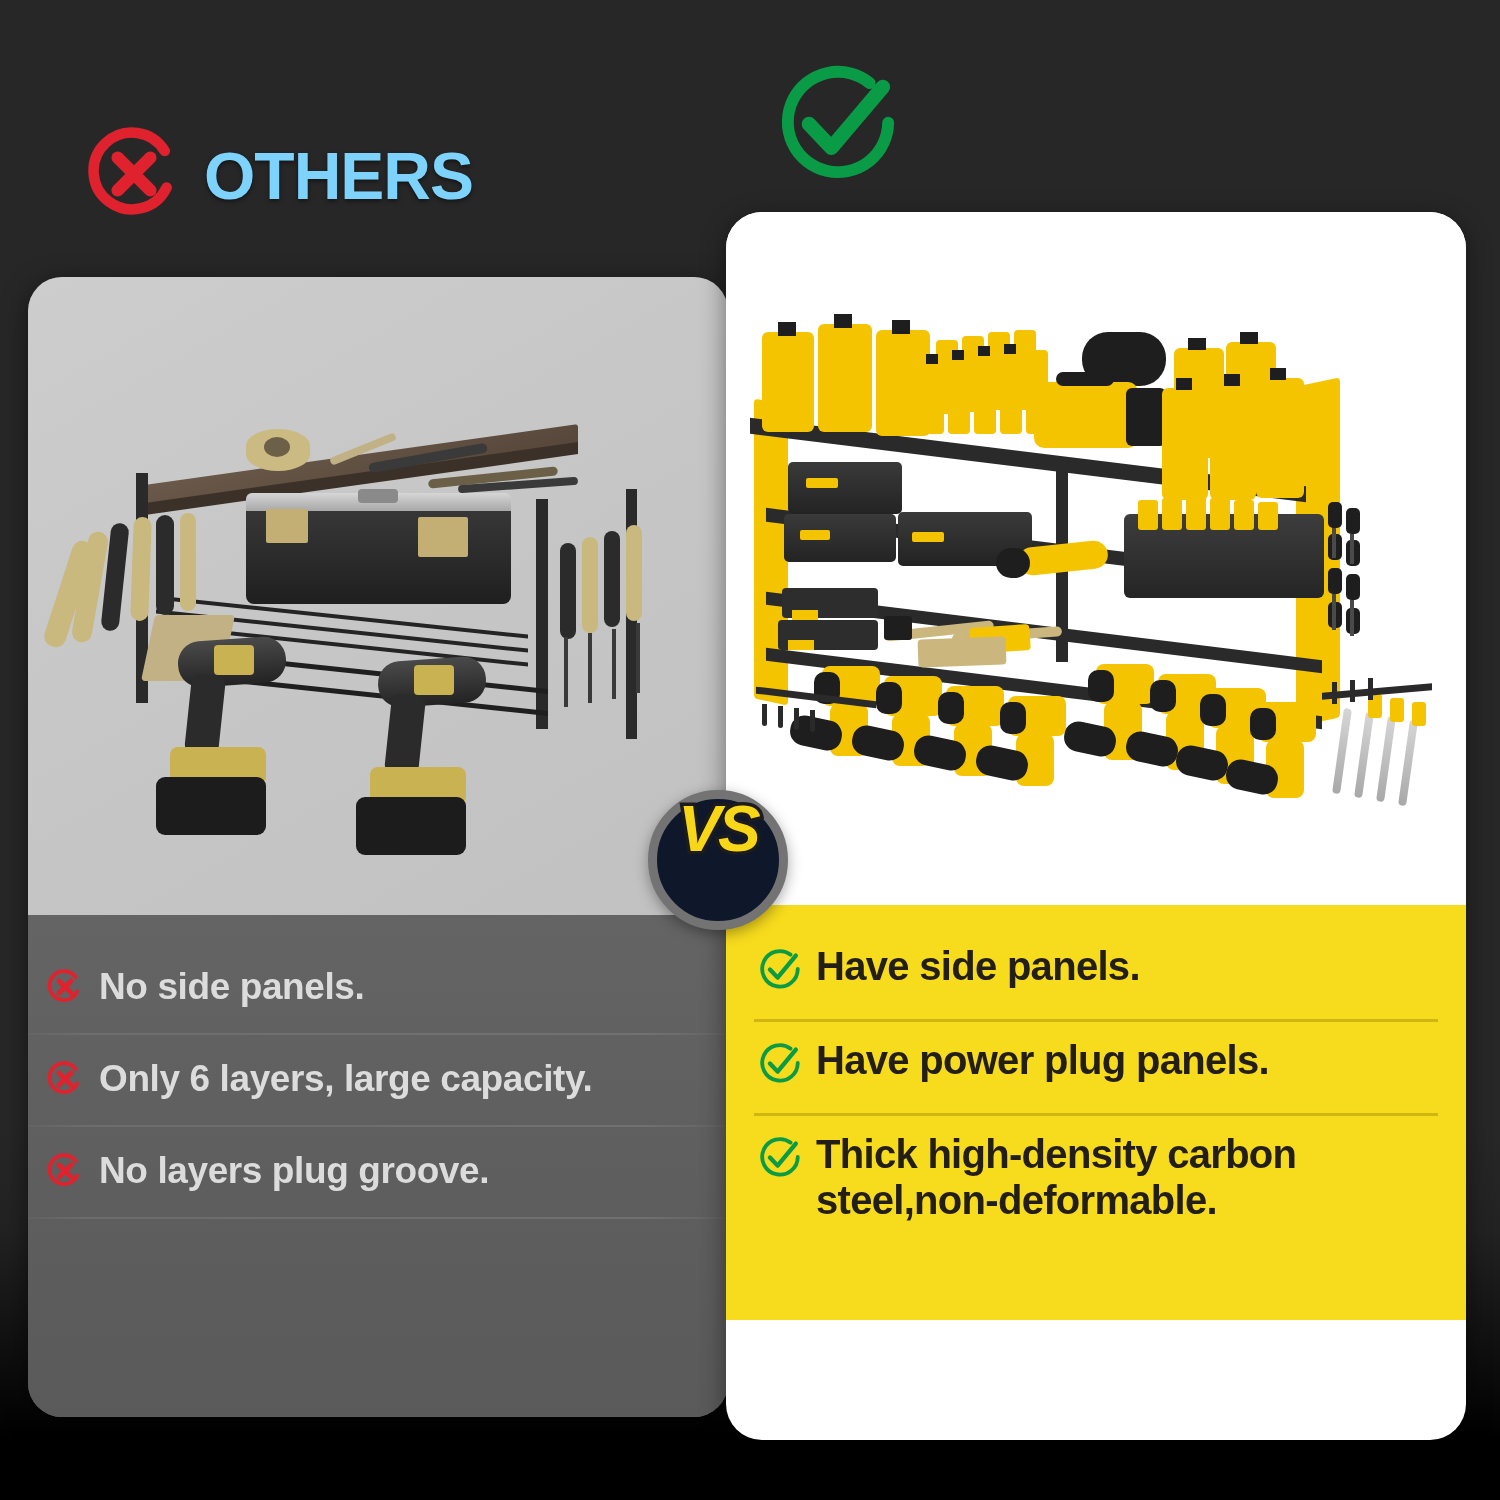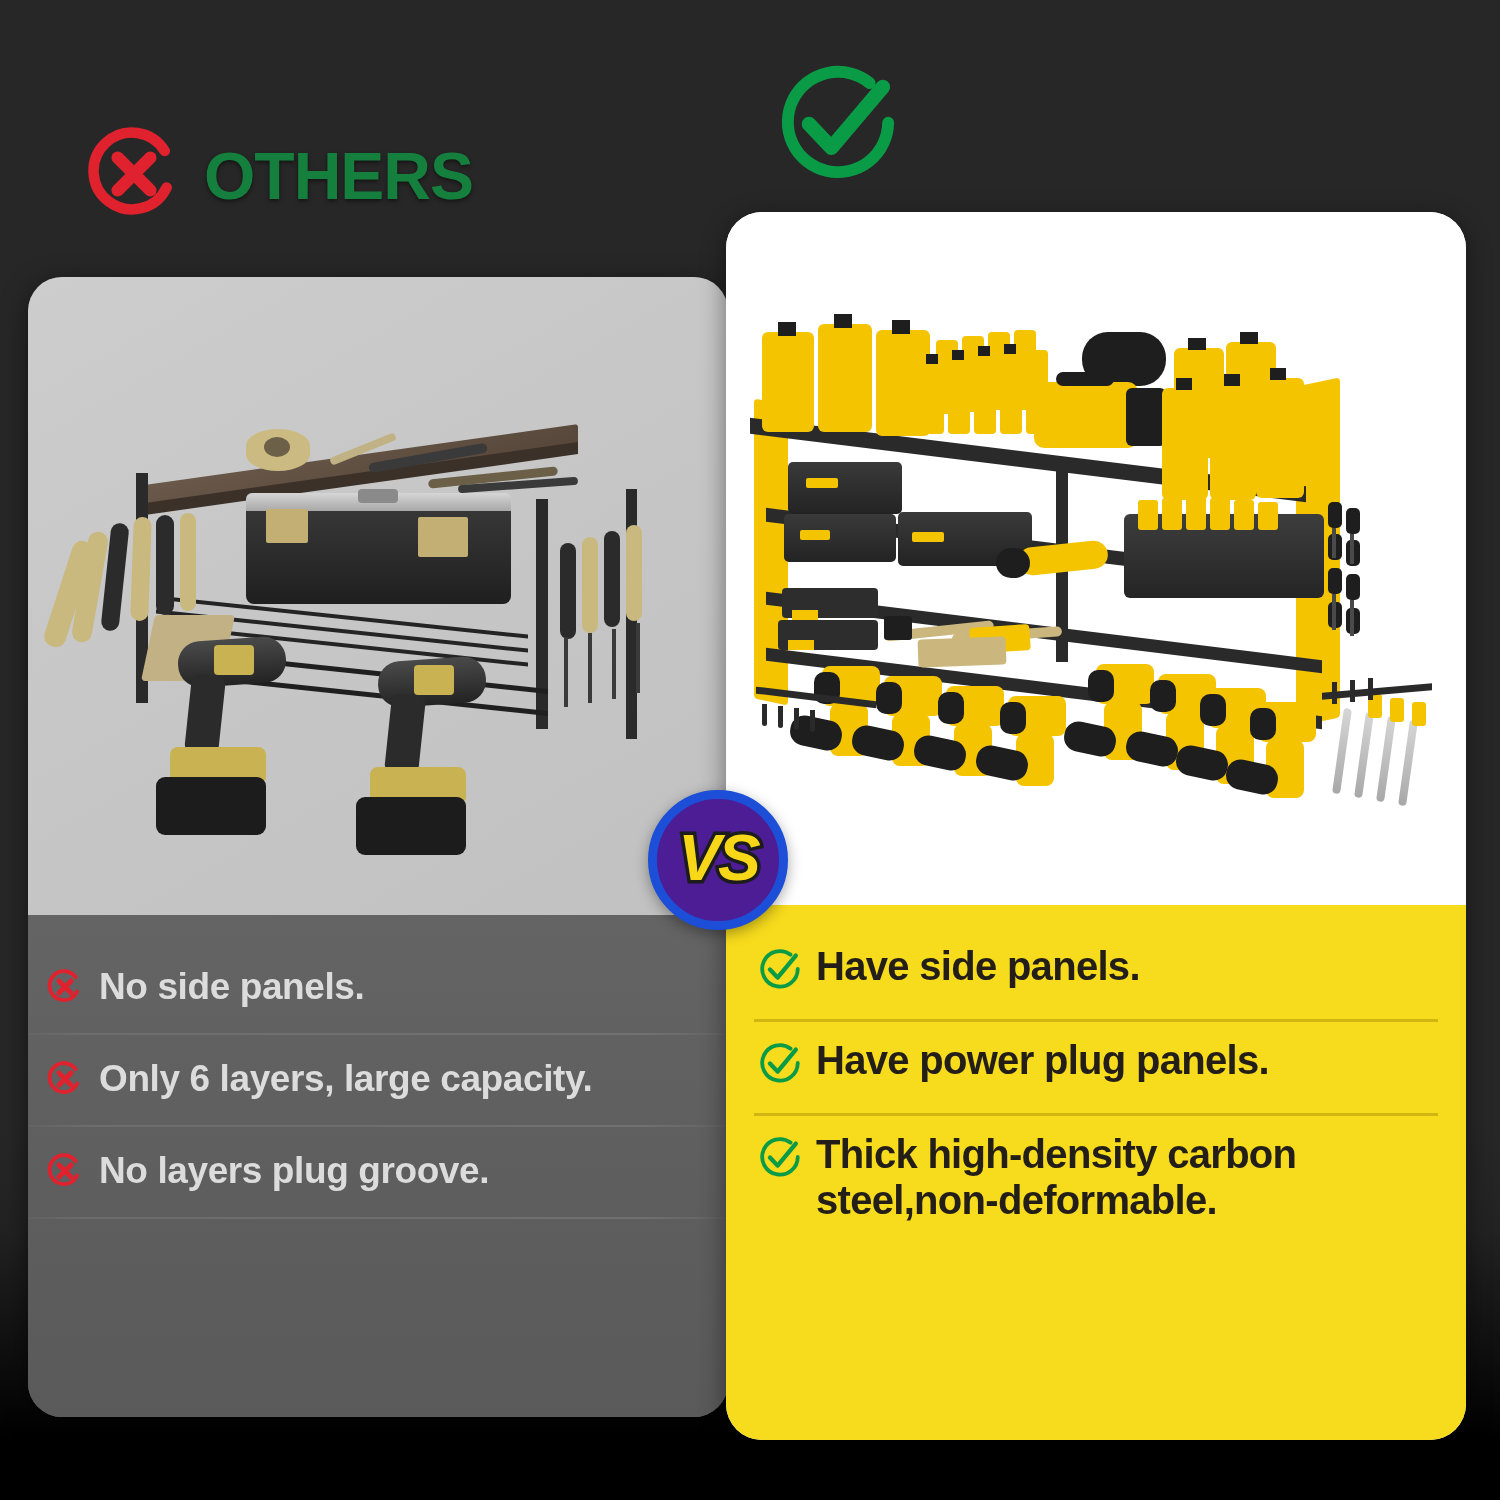--- a/index.html
+++ b/index.html
@@ -38,21 +38,21 @@
   .hdr-others { left: 86px; top: 126px; }
   .hdr-ours   { left: 772px; top: 58px; }
 
   .hdr-title {
     font-weight: bold;
     letter-spacing: -1px;
     line-height: 1;
     white-space: nowrap;
   }
   .hdr-others .hdr-title {
-    color: #15803d;
+    color: #7dd3fc;
     font-size: 66px;
     margin-left: 22px;
     text-shadow: 0 2px 4px rgba(0,0,0,.5);
   }
   .hdr-ours .hdr-title {
     color: #f7d917;
     font-size: 114px;
     margin-left: 30px;
     text-shadow: 0 3px 6px rgba(0,0,0,.45);
   }
@@ -135,21 +135,21 @@
   .ours-photo {
     position: absolute;
     left: 0; top: 0;
     width: 740px; height: 693px;
     background: #ffffff;
     overflow: hidden;
   }
   .ours-list {
     position: absolute;
     left: 0; top: 693px;
-    width: 740px; height: 535px;
+    width: 740px; height: 415px;
     background: #f7db1d;
     padding: 20px 0 0 0;
     box-sizing: border-box;
   }
   .u-row {
     position: relative;
     display: flex;
     align-items: flex-start;
     padding: 0 18px 0 30px;
     box-sizing: border-box;
@@ -176,25 +176,25 @@
   .o-ico-wrap { flex: 0 0 auto; display:flex; }
 
   
   .vs-badge {
     position: absolute;
     left: 648px;
     top: 790px;
     width: 140px;
     height: 140px;
     border-radius: 50%;
-    background: #4c1d95;
-    border: 9px solid #1d4ed8;
+    background: #0f172a;
+    border: 9px solid #737373;
     box-sizing: border-box;
     display: flex;
-    align-items: center;
+    align-items: flex-start;
     justify-content: center;
     z-index: 9;
     box-shadow: 0 4px 14px rgba(0,0,0,.35);
   }
   .vs-text {
     font-size: 64px;
     font-weight: bold;
     font-style: italic;
     color: #f7d717;
     letter-spacing: -3px;

